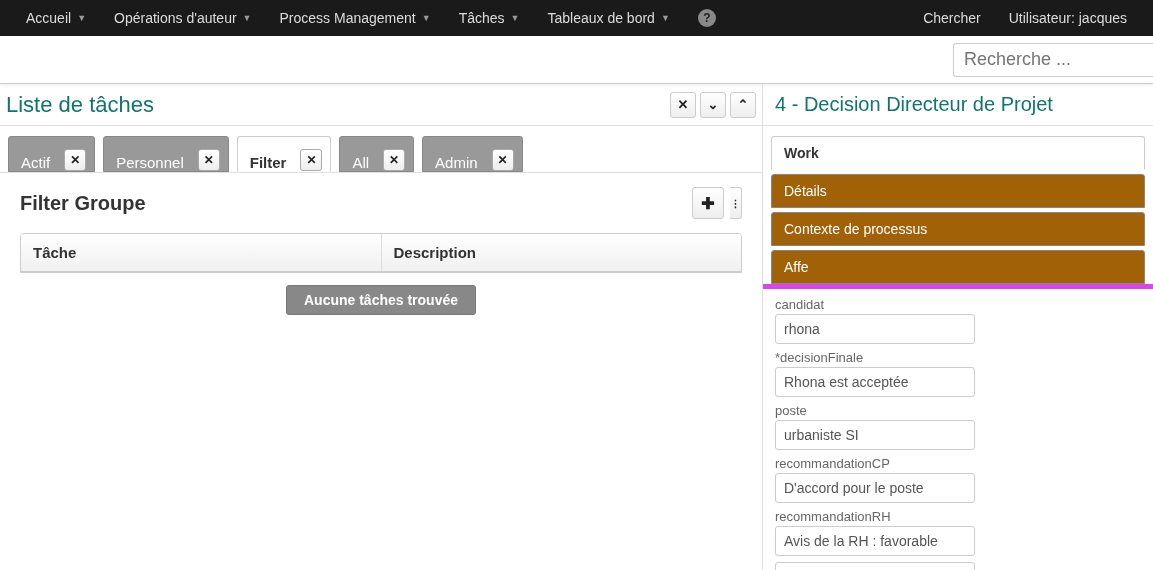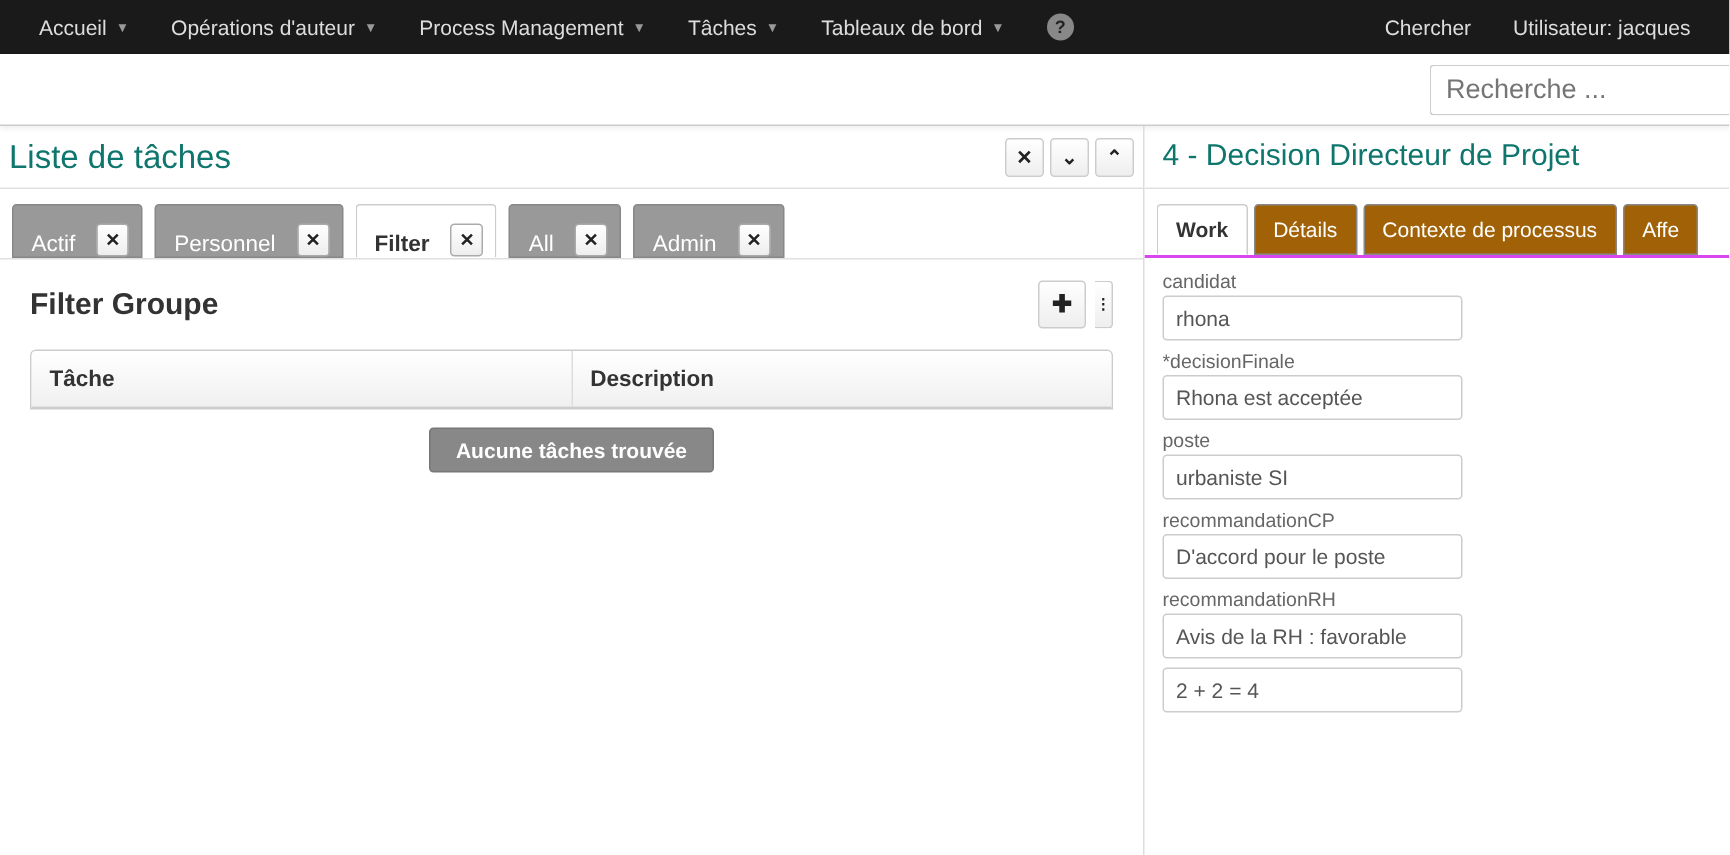--- a/index.html
+++ b/index.html
@@ -43,21 +43,21 @@
   .task-table { margin-top: 14px; border: 1px solid #ccc; border-radius: 4px 4px 0 0; overflow: hidden; }
   .task-table .thead { display: flex; background: linear-gradient(#fff,#f0f0f0); border-bottom: 1px solid #ccc; }
   .task-table .th { padding: 10px 12px; font-weight: bold; font-size: 15px; color: #333; border-right: 1px solid #ddd; }
   .task-table .th:first-child { flex: 1; }
   .task-table .th:last-child { flex: 1; border-right: none; }
   
   .no-tasks { margin: 12px auto 0 auto; width: 190px; text-align: center; background: #888; color: #fff; border: 1px solid #777; border-radius: 3px; padding: 6px 10px; font-size: 14px; font-weight: bold; }
   
   
   .right .panel-title-row { padding-left: 12px; }
-  .right-tabs { display: flex; padding: 10px 8px 0 8px; gap: 4px; border-bottom: 2px solid #d946ef; }
+  .right-tabs { display: flex; padding: 10px 8px 0 8px; gap: 4px; border-bottom: 5px solid #d946ef; flex-direction: column; }
   .right-tab { background: #a16207; color: #fff; border: 1px solid #888; border-radius: 3px 3px 0 0; height: 34px; display: inline-flex; align-items: center; padding: 0 12px; font-size: 14px; cursor: pointer; white-space: nowrap; }
   .right-tab.active { background: #fff; color: #333; border: 1px solid #ccc; border-bottom-color: #fff; font-weight: bold; }
   
   .form-section { padding: 8px 12px; }
   .form-row { margin-bottom: 6px; }
   .form-label { font-size: 13px; color: #666; margin-bottom: 2px; display: block; }
   .form-input { width: 200px; height: 30px; border: 1px solid #ccc; border-radius: 3px; padding: 0 8px; font-size: 14px; color: #555; background: #fff; }
 </style>
 </head>
 <body>

